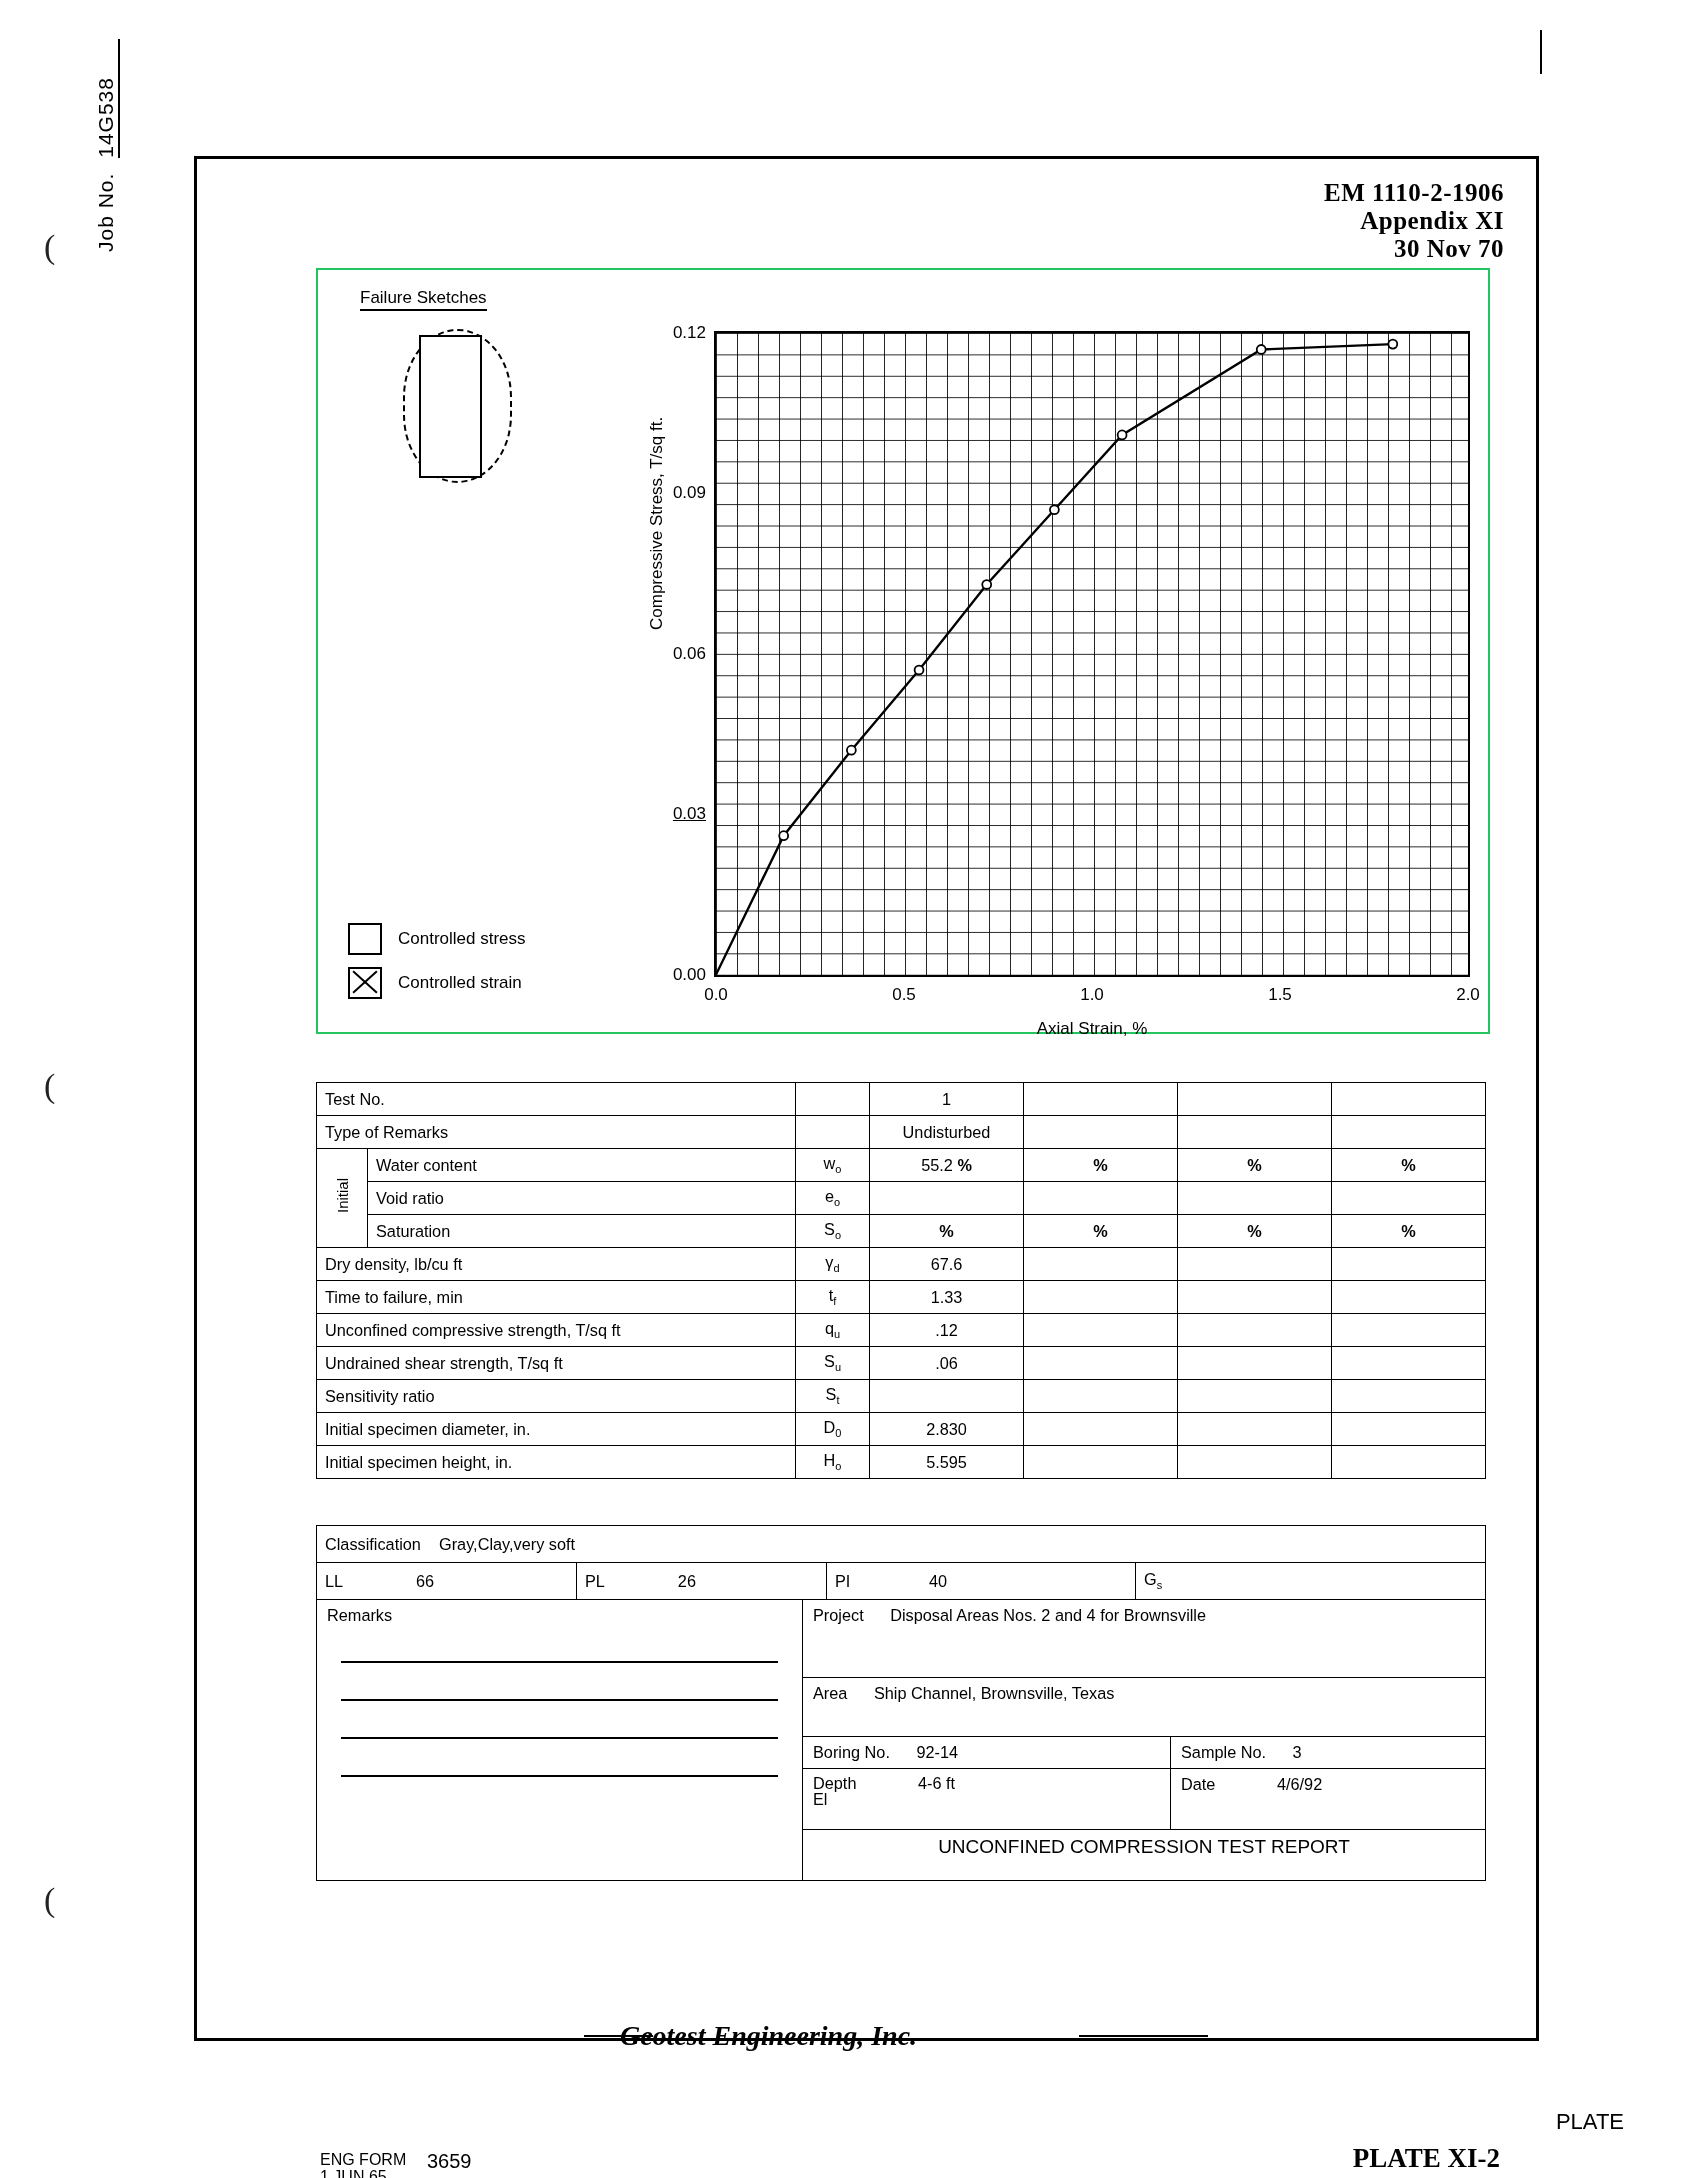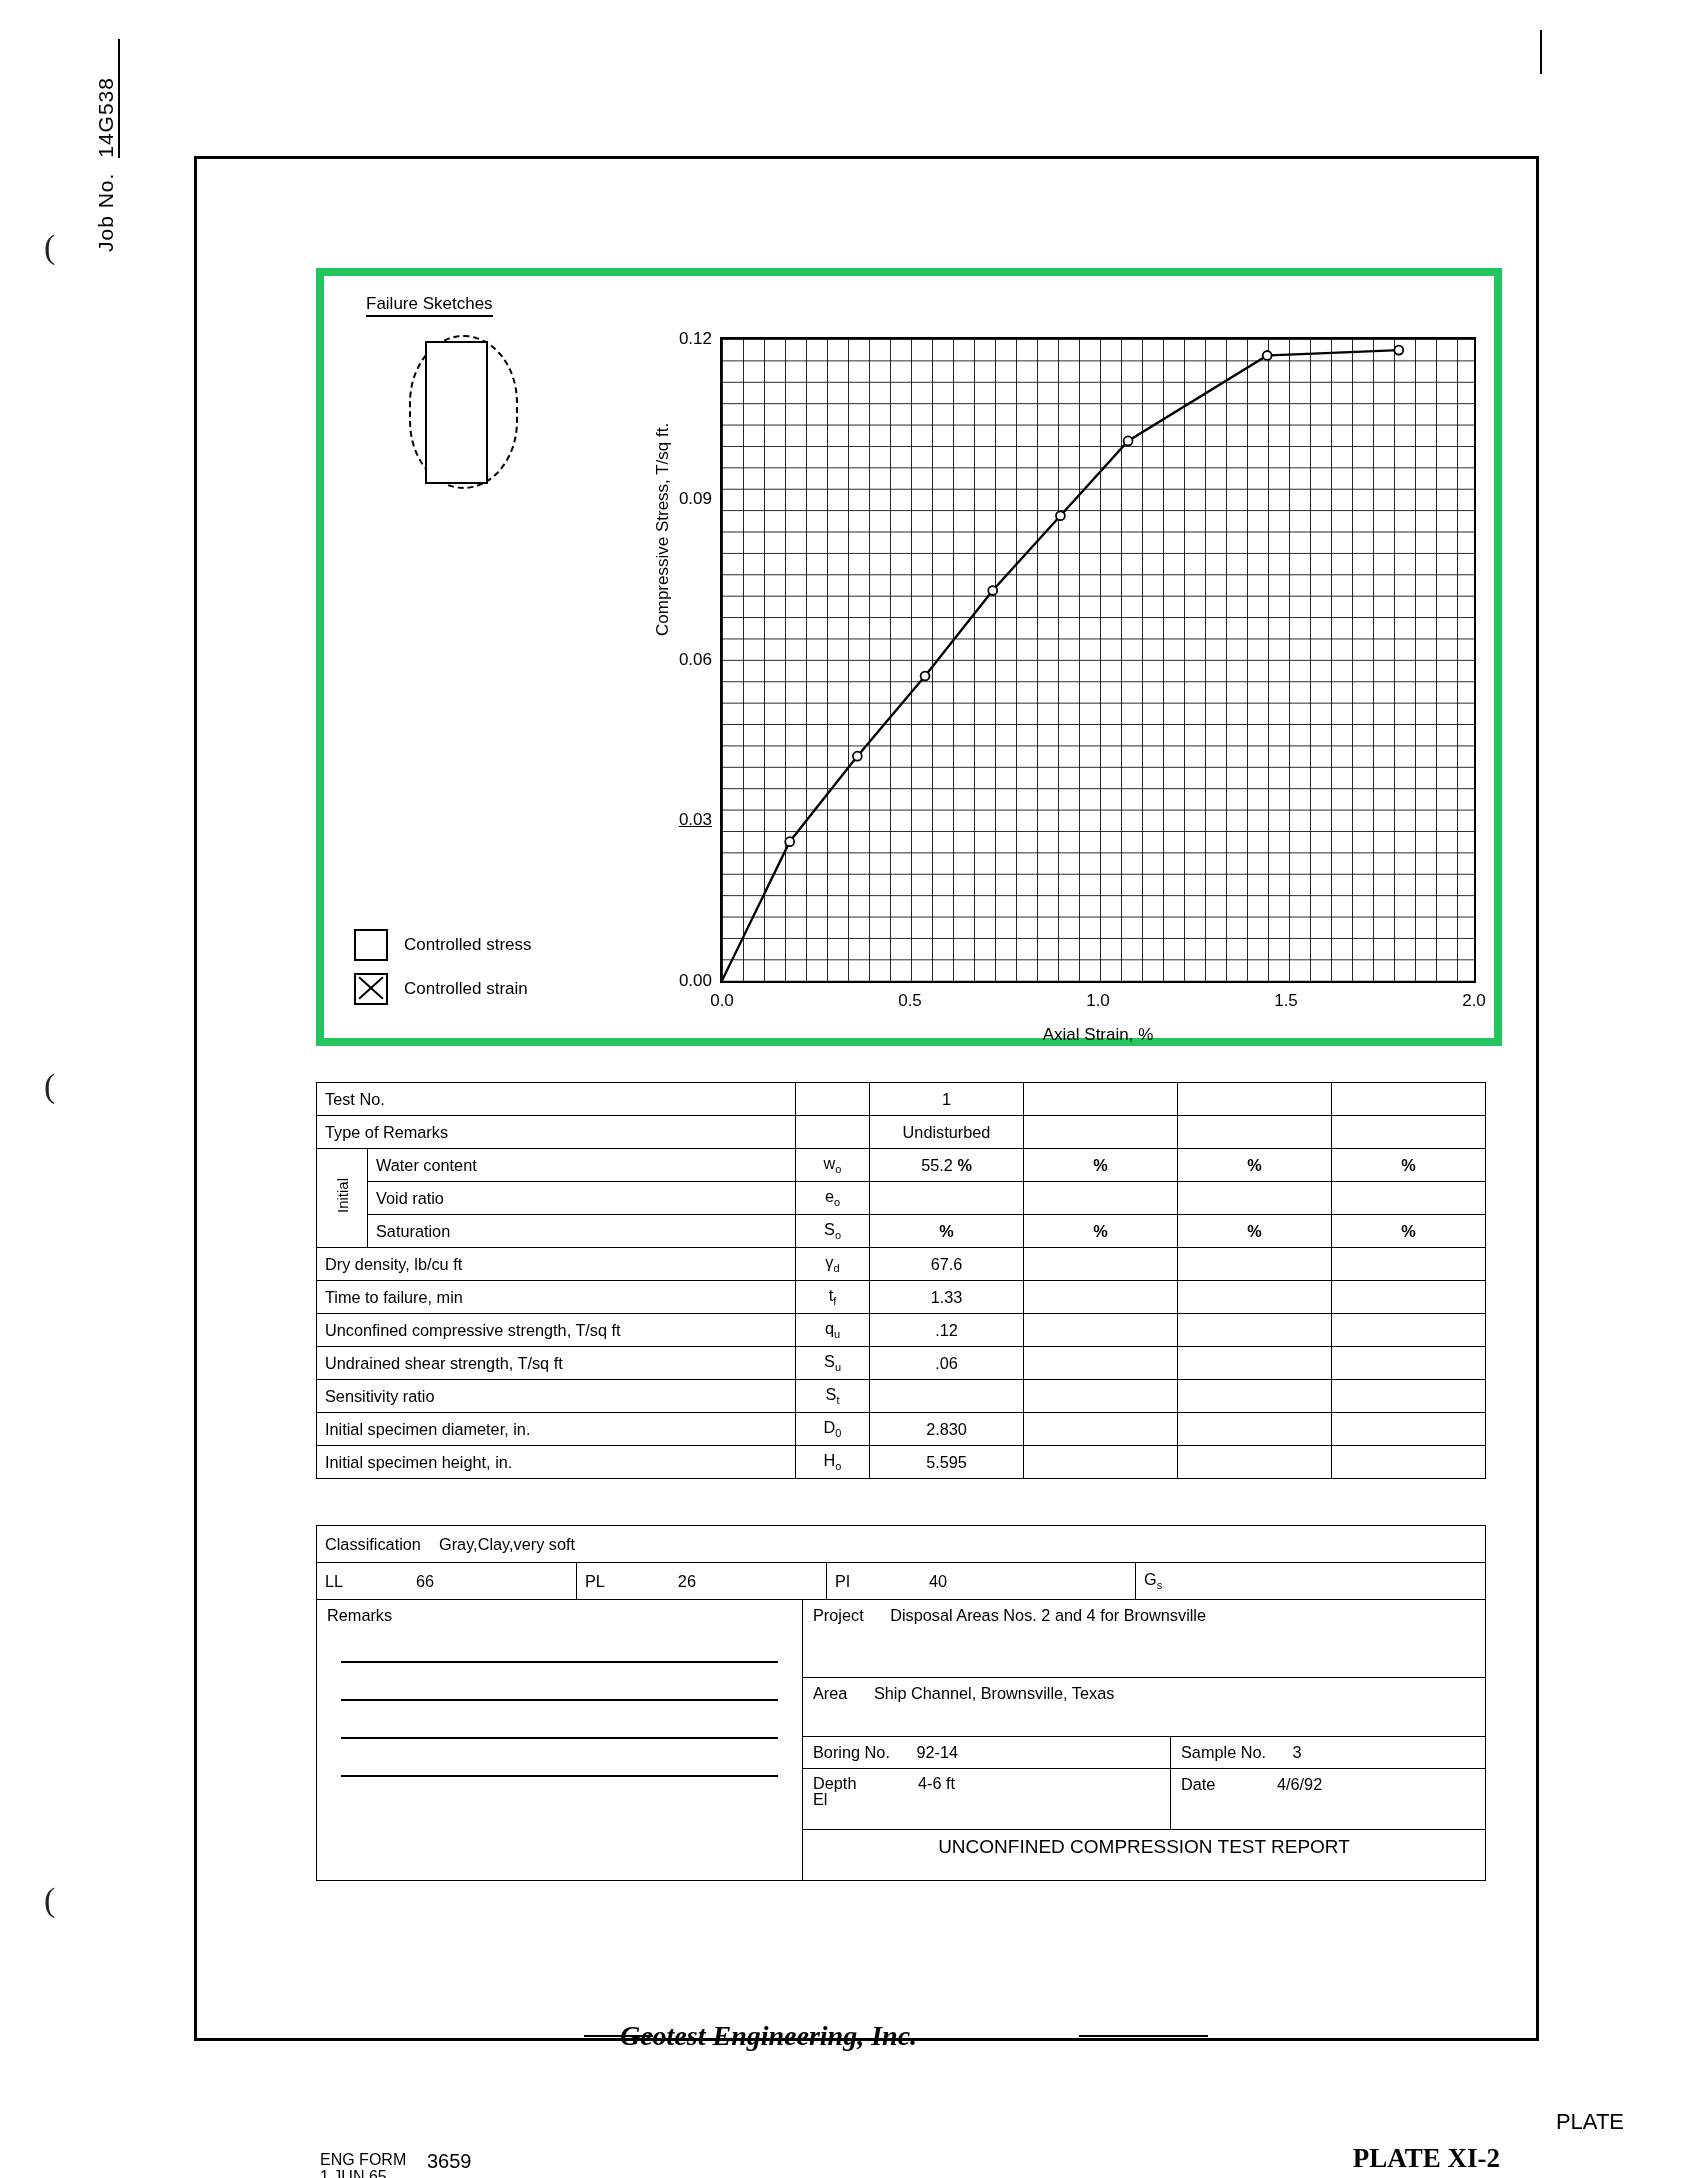--- a/index.html
+++ b/index.html
@@ -15,21 +15,21 @@
          font-size:21px;letter-spacing:1px;font-family:"Liberation Sans",sans-serif;}
   .jobno .line{display:inline-block;border-bottom:2px solid #000;min-width:119px;margin-left:8px;}
 
   .paren{position:absolute;font-size:34px;color:#222;font-family:"Liberation Serif",serif;}
 
   
   .hdr{position:absolute;right:32px;top:20px;text-align:right;font-family:"Liberation Serif",serif;font-weight:bold;}
   .hdr div{font-size:25px;line-height:28px;letter-spacing:0.5px;}
 
   
-  .chartbox{position:absolute;left:119px;top:109px;width:1170px;height:762px;border:8px solid #22c55e;}
+  .chartbox{position:absolute;left:119px;top:109px;width:1170px;height:762px;border:2px solid #22c55e;}
 
   
   .fs-title{position:absolute;left:42px;top:18px;font-size:17px;border-bottom:2px solid #000;padding-bottom:1px;}
   .fs-area{position:absolute;left:79px;top:59px;width:119px;height:149px;}
   .fs-rect{position:absolute;left:22px;top:6px;width:59px;height:139px;border:2px solid #000;background:#fff;}
   .fs-dash{position:absolute;left:6px;top:0px;width:105px;height:150px;border:2px dashed #000;border-radius:50%/44%;}
 
   
   .legend{position:absolute;left:30px;top:653px;font-size:17px;}
   .legend .row{display:flex;align-items:center;margin-bottom:12px;}
@@ -89,20 +89,25 @@
   <div class="paren" style="left:44px;top:1881px;">(</div>
   <div class="topdash"></div>
 
   <div class="jobno">
     <span>Job No.</span>
     <span class="line">14G538</span>
   </div>
 
   <div class="frame">
 
+    <div class="hdr">
+      <div>EM 1110-2-1906</div>
+      <div>Appendix XI</div>
+      <div>30 Nov 70</div>
+    </div>
 
     <div class="chartbox">
 
       <div class="fs-title">Failure Sketches</div>
       <div class="fs-area">
         <div class="fs-dash"></div>
         <div class="fs-rect"></div>
       </div>
 
       <div class="legend">

